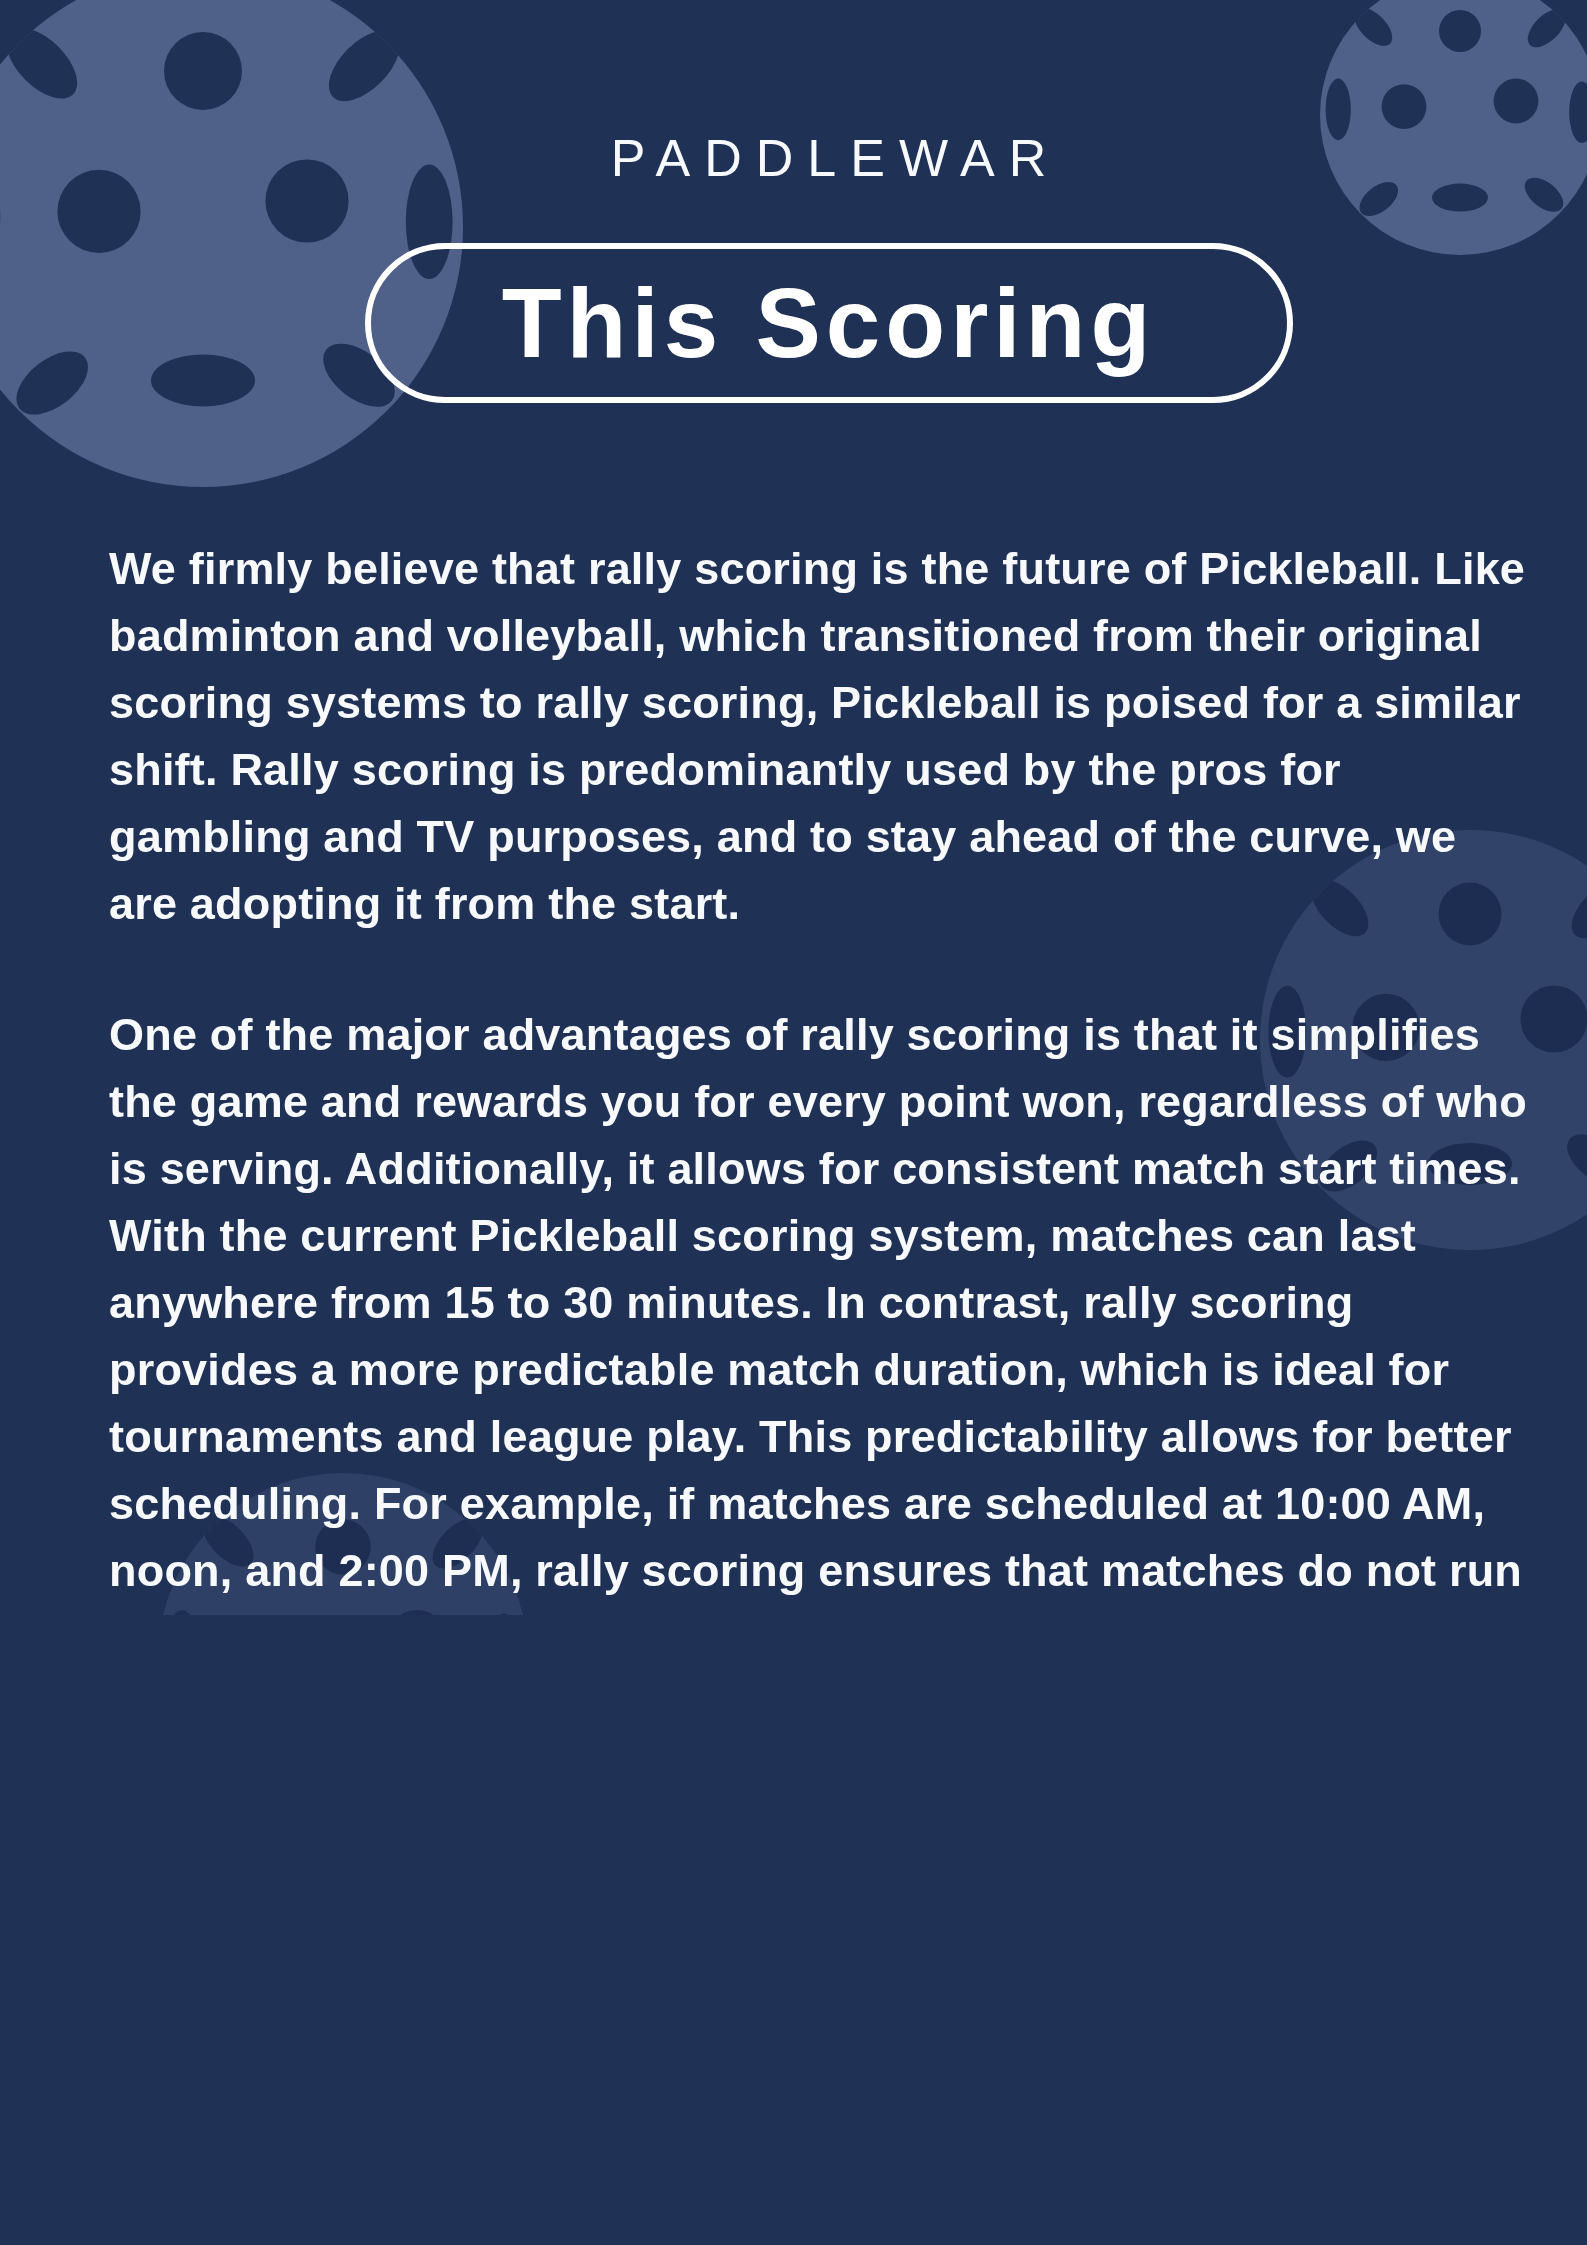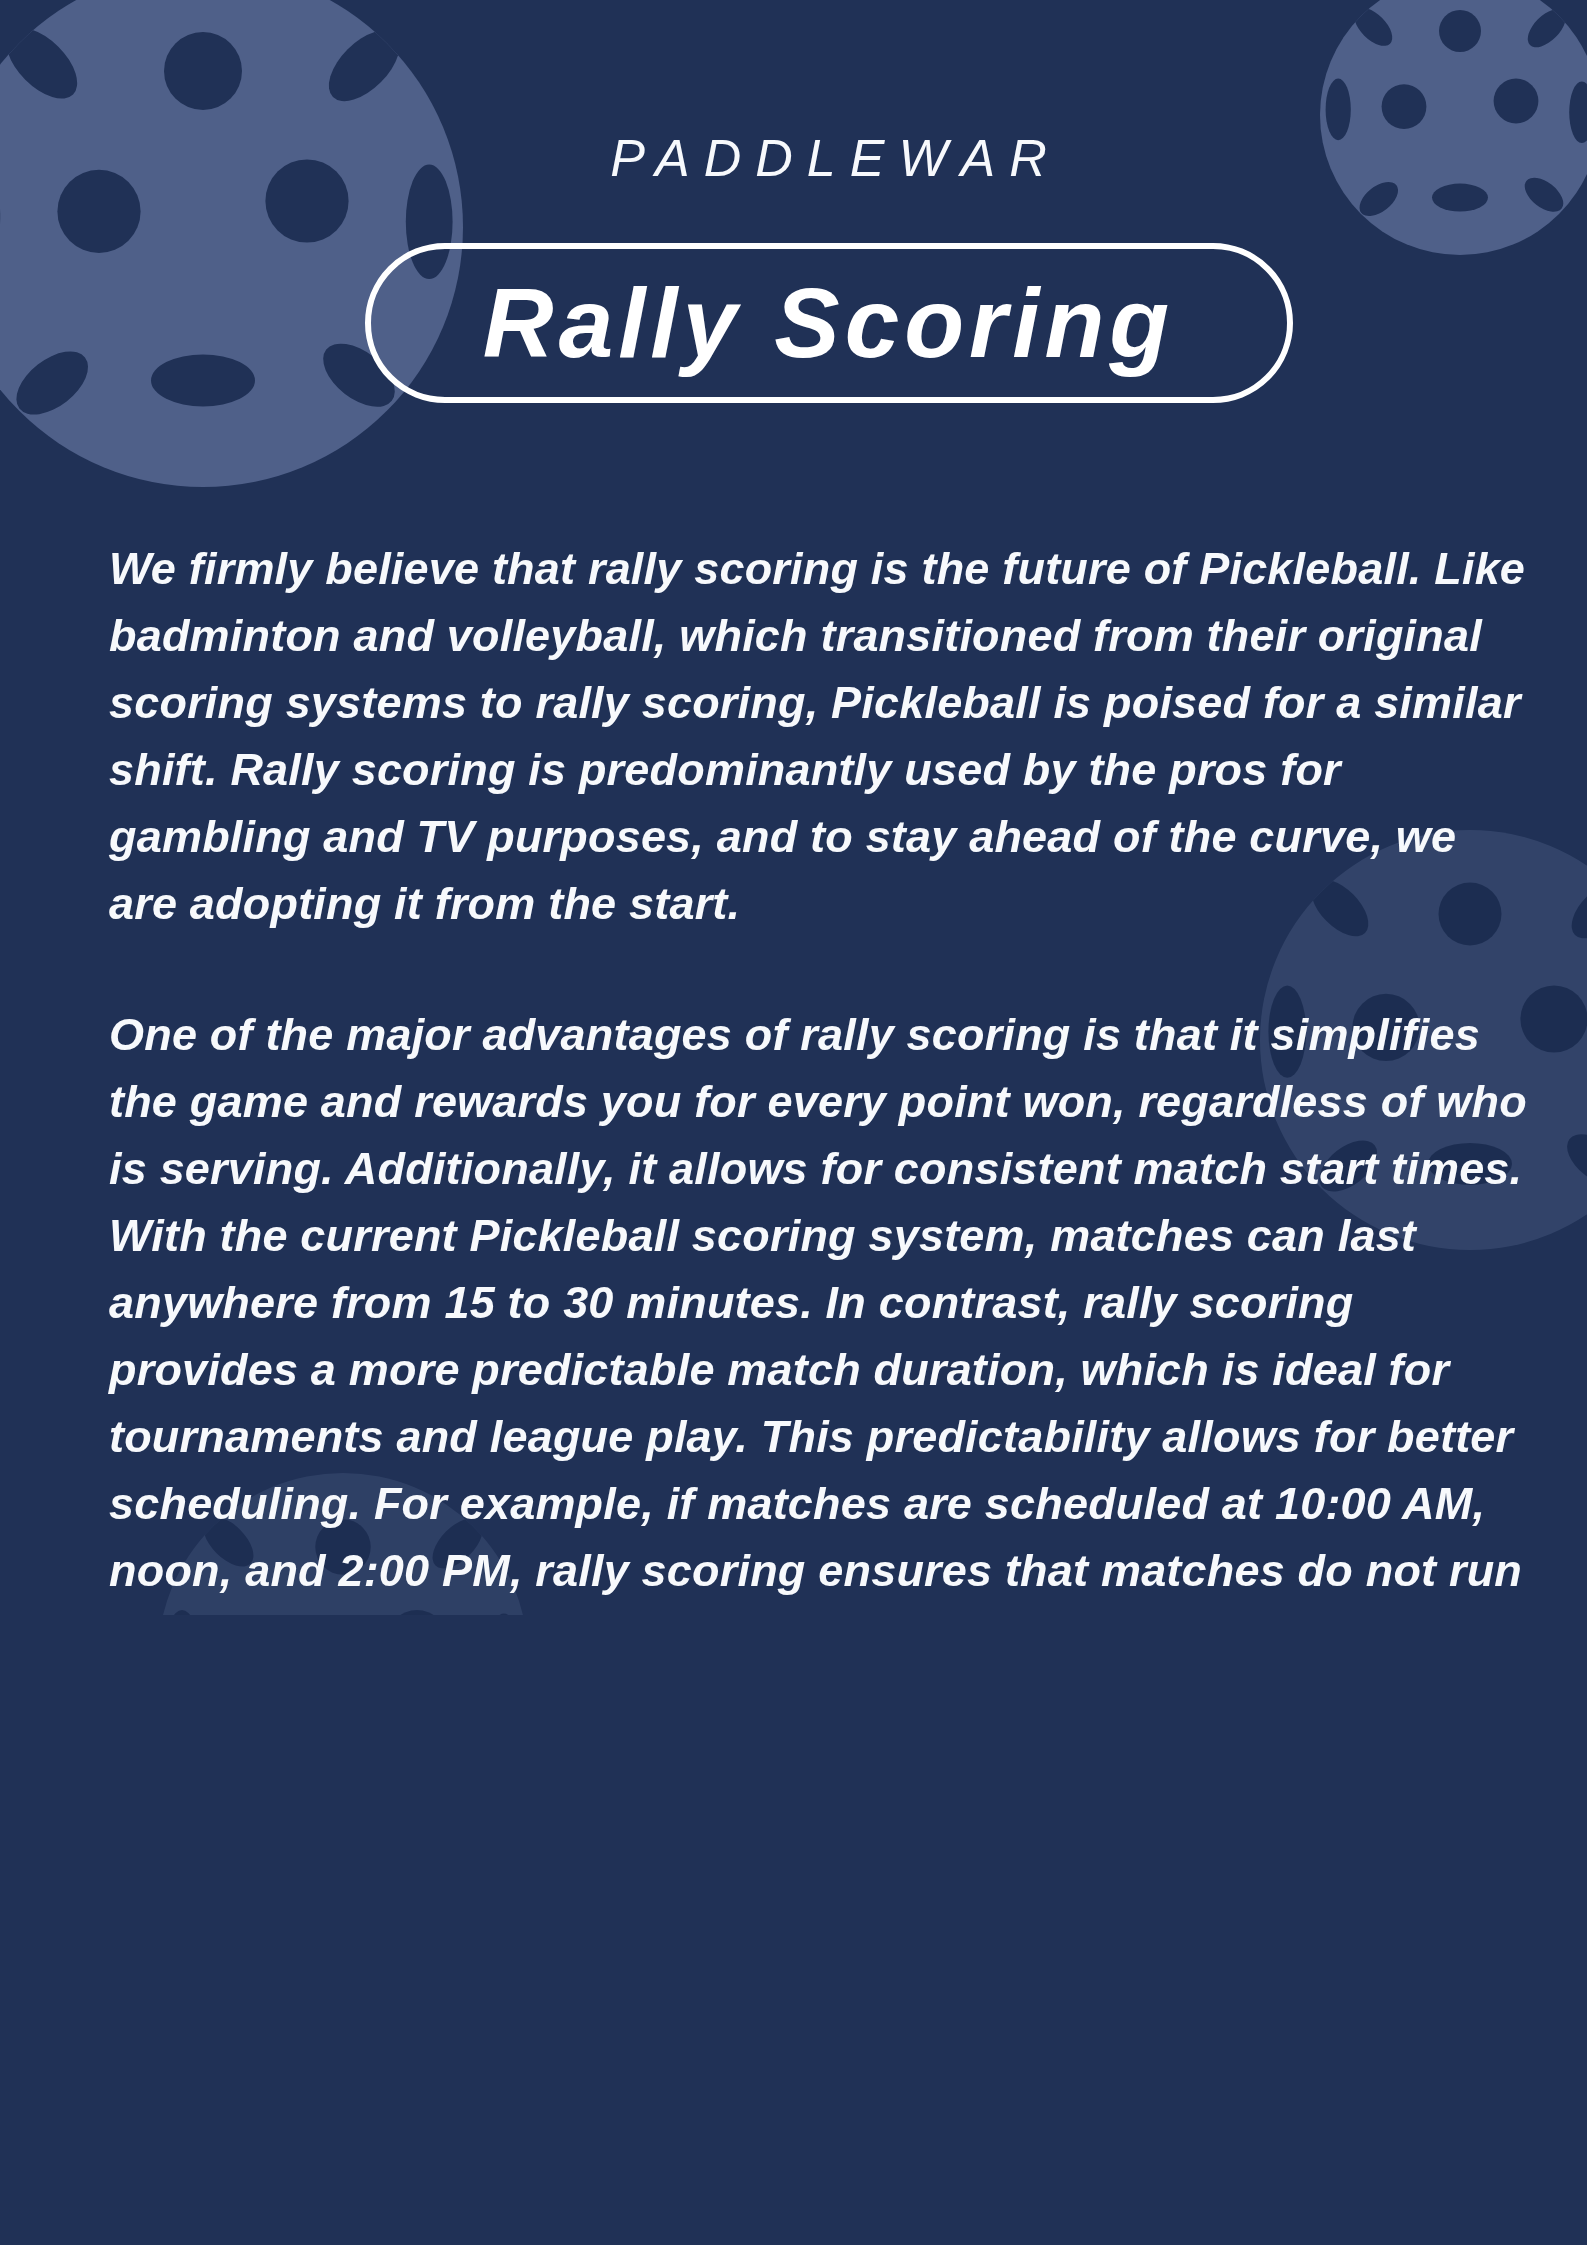--- a/index.html
+++ b/index.html
@@ -11,21 +11,20 @@
   html,body{width:1587px;height:2245px;}
   body{
     font-family:"Liberation Sans", sans-serif;
     background:var(--bg);
   }
   .page{
     position:relative;
     width:1587px;height:1615px;
     background:var(--bg);
     overflow:hidden;
-    font-style:italic;
   }
   
   .ball{position:absolute;display:block;}
   .ball-body{fill:var(--ball);}
   .holes *{fill:var(--bg);}
 
   
   .header{
     position:absolute;
     left:0;top:0;width:100%;
@@ -202,21 +201,21 @@
       <ellipse cx="13" cy="96" rx="9" ry="22"></ellipse>
         <ellipse cx="187" cy="98" rx="9" ry="22"></ellipse>
       <ellipse cx="42" cy="160" rx="16" ry="9" transform="rotate(-38 42 160)"></ellipse>
       <ellipse cx="160" cy="157" rx="16" ry="9" transform="rotate(38 160 157)"></ellipse>
     </g>
   </svg>
 
   <div class="header">
     <div class="brand">PADDLEWAR</div>
     <div class="pill">
-      <span class="pill-label">Rally Scoring</span>
+      <span class="pill-label">This Scoring</span>
     </div>
   </div>
 
   <div class="copy">
     <p>We firmly believe that rally scoring is the future of Pickleball. Like badminton and volleyball, which transitioned from their original scoring systems to rally scoring, Pickleball is poised for a similar shift. Rally scoring is predominantly used by the pros for gambling and TV purposes, and to stay ahead of the curve, we are adopting it from the start.</p>
     <p>One of the major advantages of rally scoring is that it simplifies the game and rewards you for every point won, regardless of who is serving. Additionally, it allows for consistent match start times. With the current Pickleball scoring system, matches can last anywhere from 15 to 30 minutes. In contrast, rally scoring provides a more predictable match duration, which is ideal for tournaments and league play. This predictability allows for better scheduling. For example, if matches are scheduled at 10:00 AM, noon, and 2:00 PM, rally scoring ensures that matches do not run over time and cause delays. Rally scoring helps maintain a tight schedule, ensuring all matches start and end on time.</p>
   </div>
 
 </div>
 

